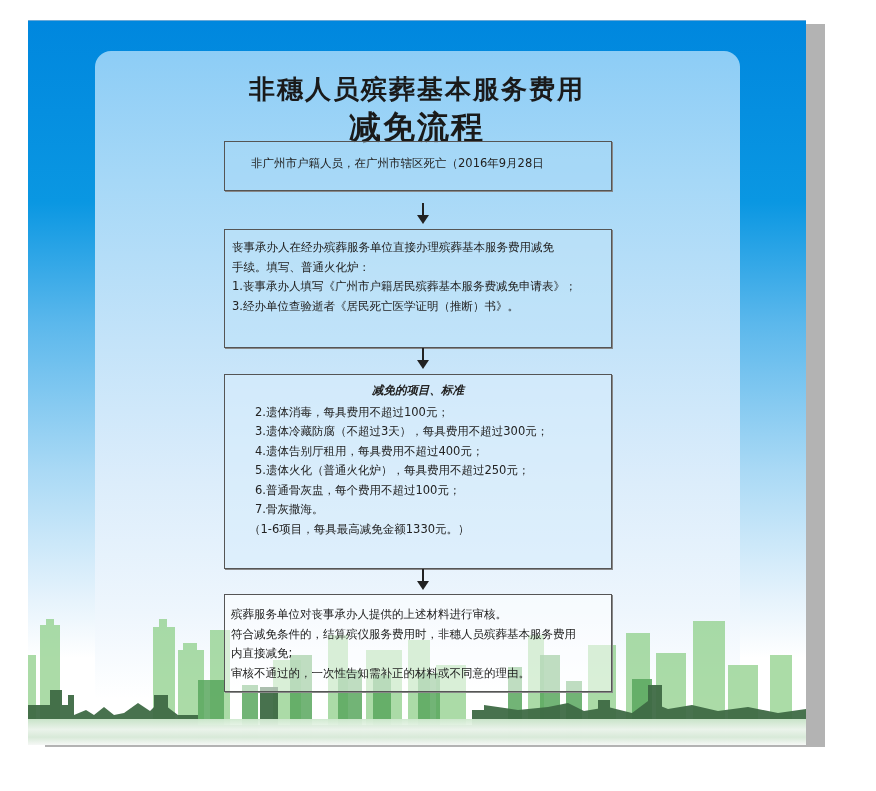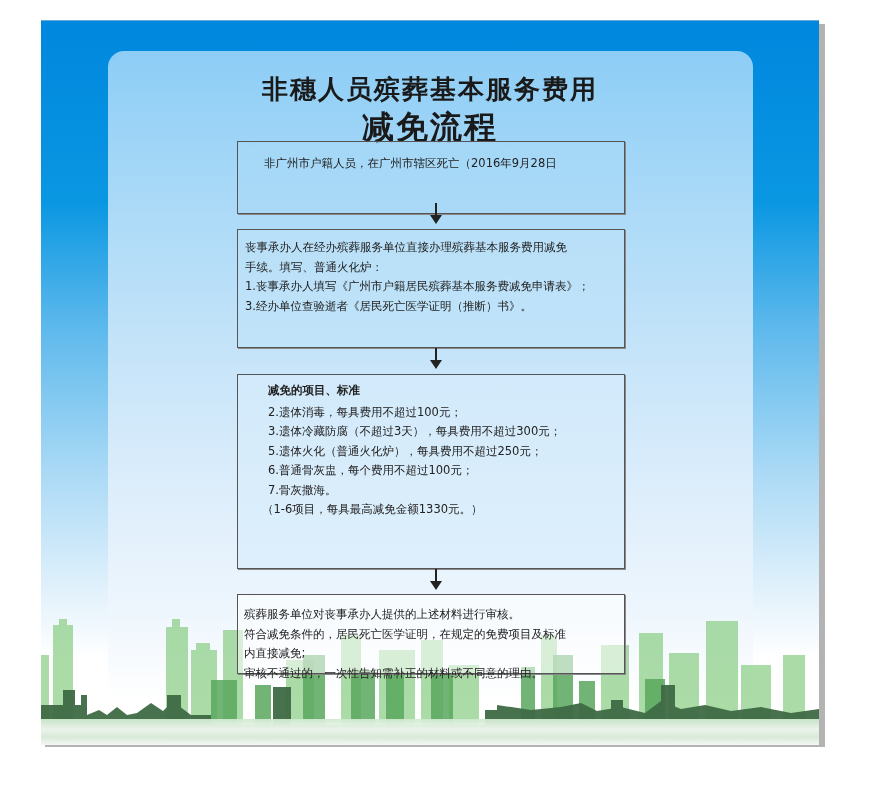--- a/index.html
+++ b/index.html
@@ -1,36 +1,36 @@
 <!DOCTYPE html>
 <html><head>
 <meta charset="utf-8">
 <style>
   html, body { margin:0; padding:0; background:#ffffff; }
   body { width:876px; height:791px; position:relative; overflow:hidden;
          font-family:"DejaVu Sans", "Liberation Sans", sans-serif; }
   .shadow { position:absolute; left:45px; top:24px; width:780px; height:723px; background:#b3b3b3; }
-  .poster { position:absolute; left:41px; top:20px; width:778px; height:724px; overflow:hidden;
+  .poster { position:absolute; left:28px; top:20px; width:778px; height:724px; overflow:hidden;
             background:linear-gradient(to bottom, #0087de 0%, #0a97e2 25%, #5cb8ec 42%, #a9d9f5 62%, #e6f3fc 80%, #ffffff 88%, #ffffff 100%);
             border-top:1px solid #6aa9d8; }
   .panel { position:absolute; left:67px; top:30px; width:645px; height:720px;
            border-radius:16px;
            background:linear-gradient(to bottom, #8dcdf6 0%, #a6d8f7 18%, #c3e3f9 40%, #dcedfb 60%, #eef6fd 78%, #ffffff 90%); }
   .title { position:absolute; left:0; width:100%; text-align:center; color:#1a1a1a;
            font-family:"DejaVu Serif", "Liberation Serif", serif; font-weight:bold; letter-spacing:2px; }
   .title.l1 { top:51px; font-size:26px; }
   .title.l2 { top:85px; font-size:32px; }
   .box { position:absolute; left:196px; width:388px; border:1.5px solid #555;
          box-shadow:1px 1px 0 #888; color:#222; font-size:11.5px; line-height:19.5px; box-sizing:border-box; }
   .box p { margin:0; white-space:nowrap; }
-  .b1 { top:120px; height:73px; padding:12px 0 0 26px; background:rgba(168,216,246,0.6); }
+  .b1 { top:120px; height:50px; padding:12px 0 0 26px; background:rgba(168,216,246,0.6); }
   .b2 { top:208px; height:119px; padding:8px 5px 0 7px; background:rgba(190,226,249,0.6); }
   .b3 { top:353px; height:195px; padding:6px 0 0 30px; background:rgba(215,236,251,0.6); }
-  .b3 .hd { font-weight:bold; padding-right:30px; margin-bottom:2px; }
-  .b4 { top:573px; height:80px; padding:10px 12px 0 6px; background:rgba(255,255,255,0.55); z-index:3; }
+  .b3 .hd { text-align:center; font-weight:bold; padding-right:30px; margin-bottom:2px;font-style:italic; }
+  .b4 { top:573px; height:98px; padding:10px 12px 0 6px; background:rgba(255,255,255,0.55); z-index:3; }
   .arrow { position:absolute; left:389px; width:12px; }
   .arrow .stem { position:absolute; left:5px; top:0; width:2px; background:#222; }
   .arrow .head { position:absolute; left:0; width:0; height:0; border-left:6px solid transparent; border-right:6px solid transparent; border-top:9px solid #222; }
   .skyline { position:absolute; left:0; bottom:0; width:778px; height:130px; z-index:2; }
   .reflect { position:absolute; left:0; bottom:0; width:778px; height:26px; z-index:4;
              background:linear-gradient(to bottom, #cfe9cf 0%, #f3faf3 40%, #e0f0e0 70%, #ffffff 100%); opacity:0.95; }
 </style>
 </head>
 <body>
 
@@ -57,33 +57,34 @@
   </div>
   <div class="arrow" style="top:327px;height:22px;">
     <div class="stem" style="height:14px;"></div>
     <div class="head" style="top:12px;"></div>
   </div>
 
   <div class="box b3">
     <p class="hd">减免的项目、标准</p>
     <p>2.遗体消毒，每具费用不超过100元；</p>
     <p>3.遗体冷藏防腐（不超过3天），每具费用不超过300元；</p>
+    <p>4.遗体告别厅租用，每具费用不超过400元；</p>
     <p>5.遗体火化（普通火化炉），每具费用不超过250元；</p>
     <p>6.普通骨灰盅，每个费用不超过100元；</p>
     <p>7.骨灰撒海。</p>
     <p style="margin-left:-6px;">（1-6项目，每具最高减免金额1330元。）</p>
   </div>
   <div class="arrow" style="top:548px;height:22px;">
     <div class="stem" style="height:14px;"></div>
     <div class="head" style="top:12px;"></div>
   </div>
 
   <div class="box b4">
     <p>殡葬服务单位对丧事承办人提供的上述材料进行审核。</p>
-    <p>符合减免条件的，居民死亡医学证明，在规定的免费项目及标准</p>
+    <p>符合减免条件的，结算殡仪服务费用时，非穗人员殡葬基本服务费用</p>
     <p>内直接减免;</p>
     <p>审核不通过的，一次性告知需补正的材料或不同意的理由。</p>
   </div>
 
   <svg class="skyline" viewBox="0 0 778 130" preserveAspectRatio="none">
     <g fill="#8fd08a" opacity="0.75">
       <rect x="0" y="40" width="8" height="90"></rect>
       <rect x="12" y="10" width="20" height="120"></rect>
       <rect x="18" y="4" width="8" height="10"></rect>
       <rect x="125" y="12" width="22" height="118"></rect>

